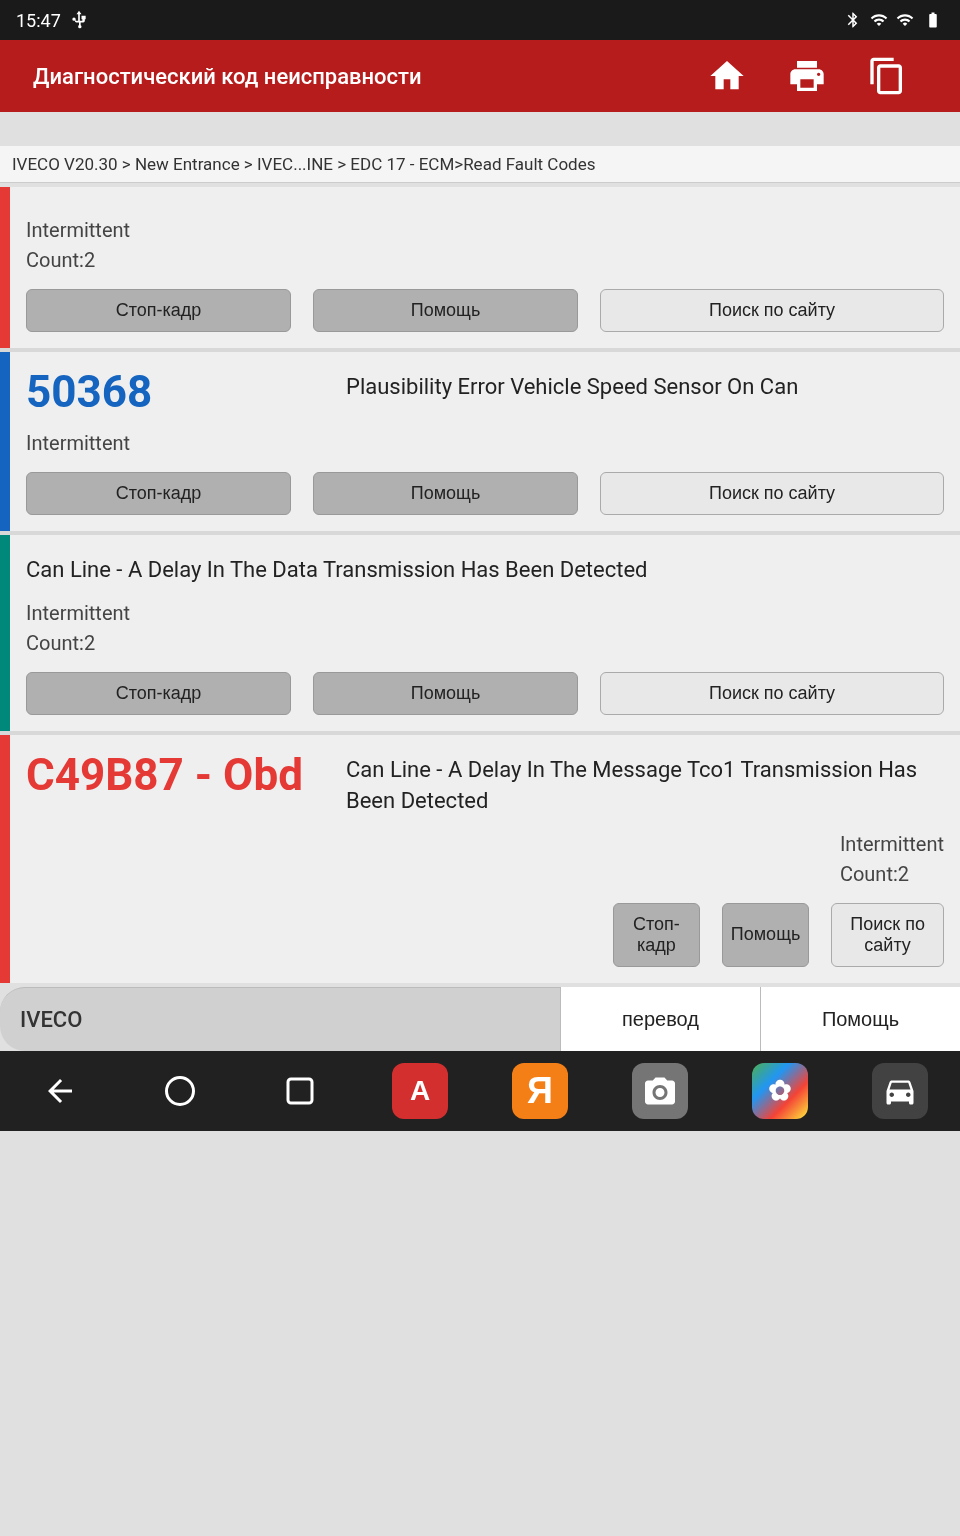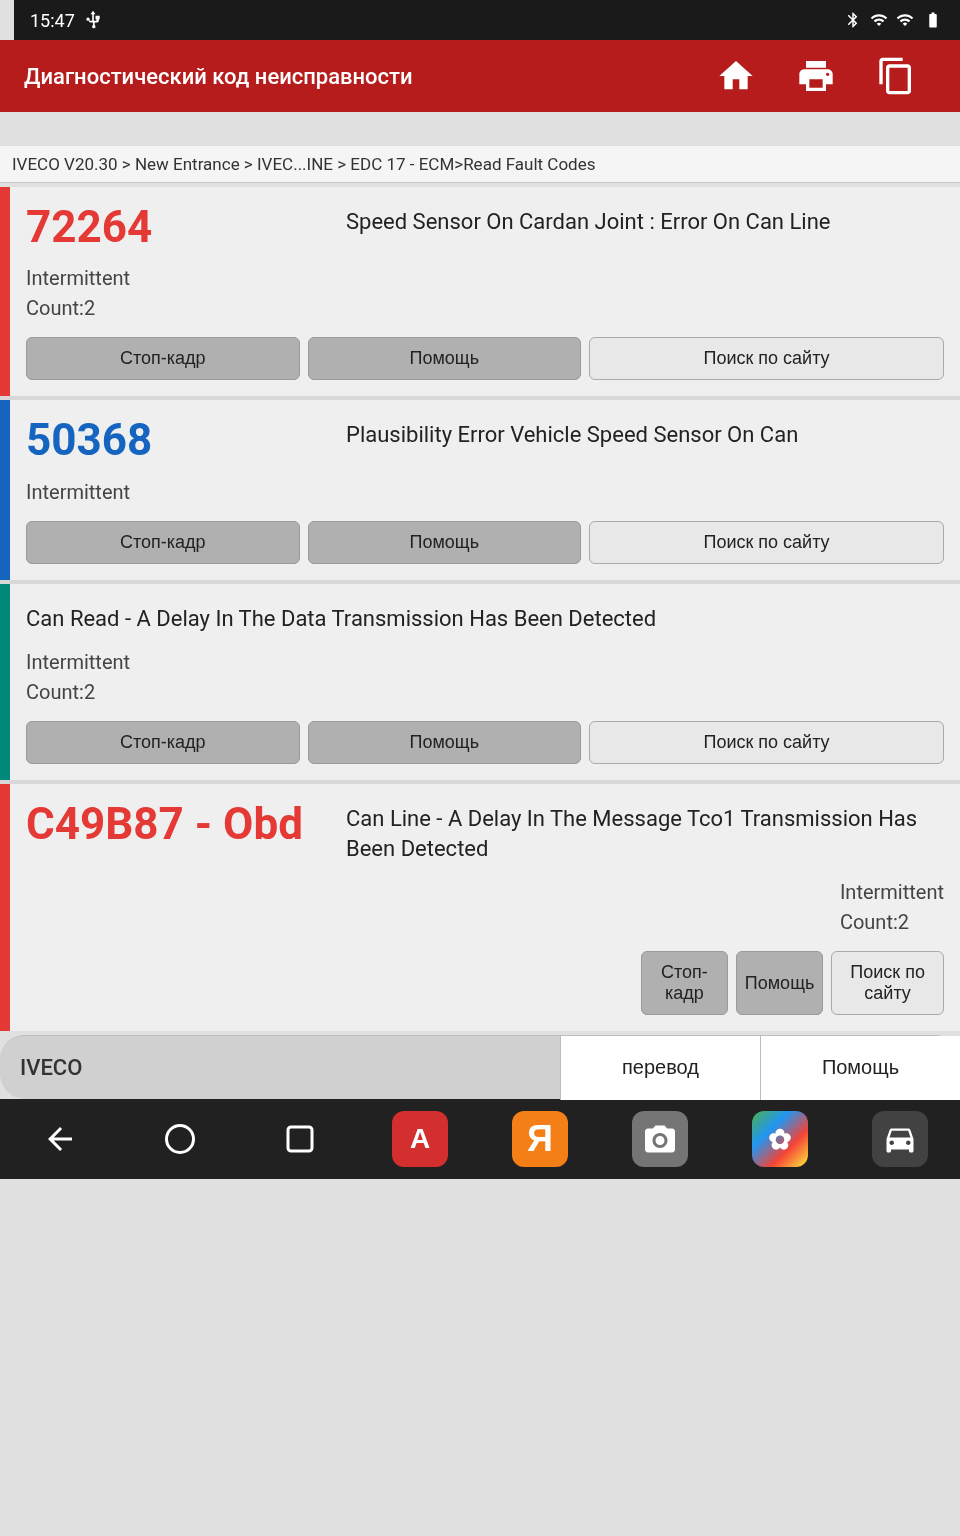--- a/index.html
+++ b/index.html
@@ -14,33 +14,32 @@
     
     .status-bar {
       background: #1a1a1a;
       color: #fff;
       height: 40px;
       display: flex;
       align-items: center;
       justify-content: space-between;
       padding: 0 16px;
       font-size: 18px;
-      margin-left: 14px;
     }
     .status-bar-left { display: flex; align-items: center; gap: 8px; }
     .status-bar-right { display: flex; align-items: center; gap: 8px; }
 
     
     .header {
       background: #b71c1c;
       height: 72px;
       display: flex;
       align-items: center;
       justify-content: space-between;
-      padding: 0 24px;
+      padding: 0 33px;
     }
     .header-title {
       color: #fff;
       font-size: 22px;
       font-weight: 500;
       flex: 1;
     }
     .header-icons {
       display: flex;
       gap: 0;
@@ -116,21 +115,21 @@
     .fault-meta {
       padding-left: 16px;
       margin-top: 12px;
       font-size: 20px;
       color: #444;
       line-height: 1.5;
     }
 
     .fault-buttons {
       display: flex;
-      gap: 8px;
+      gap: 22px;
       padding-left: 16px;
       margin-top: 14px;
     }
     .fault-btn {
       background: #b0b0b0;
       border: 1px solid #999;
       border-radius: 6px;
       padding: 10px 0;
       font-size: 18px;
       color: #222;
@@ -254,24 +253,20 @@
         </svg>
     </button>
   </div>
 </div>
 
 <div class="breadcrumb">IVECO V20.30 &gt; New Entrance &gt; IVEC...INE &gt; EDC 17 - ECM&gt;Read Fault Codes</div>
 
 <div class="content">
 
   <div class="fault-card red-border">
-    <div class="fault-card-inner">
-      <span class="fault-code red">72264</span>
-      <span class="fault-description">Speed Sensor On Cardan Joint : Error On Can Line</span>
-    </div>
     <div class="fault-meta">
       <div>Intermittent</div>
       <div>Count:2</div>
     </div>
     <div class="fault-buttons">
       <button class="fault-btn">Стоп-кадр</button>
       <button class="fault-btn">Помощь</button>
       <button class="fault-btn search">Поиск по сайту</button>
     </div>
   </div>
@@ -286,21 +281,21 @@
     </div>
     <div class="fault-buttons">
       <button class="fault-btn">Стоп-кадр</button>
       <button class="fault-btn">Помощь</button>
       <button class="fault-btn search">Поиск по сайту</button>
     </div>
   </div>
 
   <div class="fault-card teal-border">
     <div class="fault-card-inner">
-      <span class="fault-description">Can Read - A Delay In The Data Transmission Has Been Detected</span>
+      <span class="fault-description">Can Line - A Delay In The Data Transmission Has Been Detected</span>
     </div>
     <div class="fault-meta">
       <div>Intermittent</div>
       <div>Count:2</div>
     </div>
     <div class="fault-buttons">
       <button class="fault-btn">Стоп-кадр</button>
       <button class="fault-btn">Помощь</button>
       <button class="fault-btn search">Поиск по сайту</button>
     </div>

